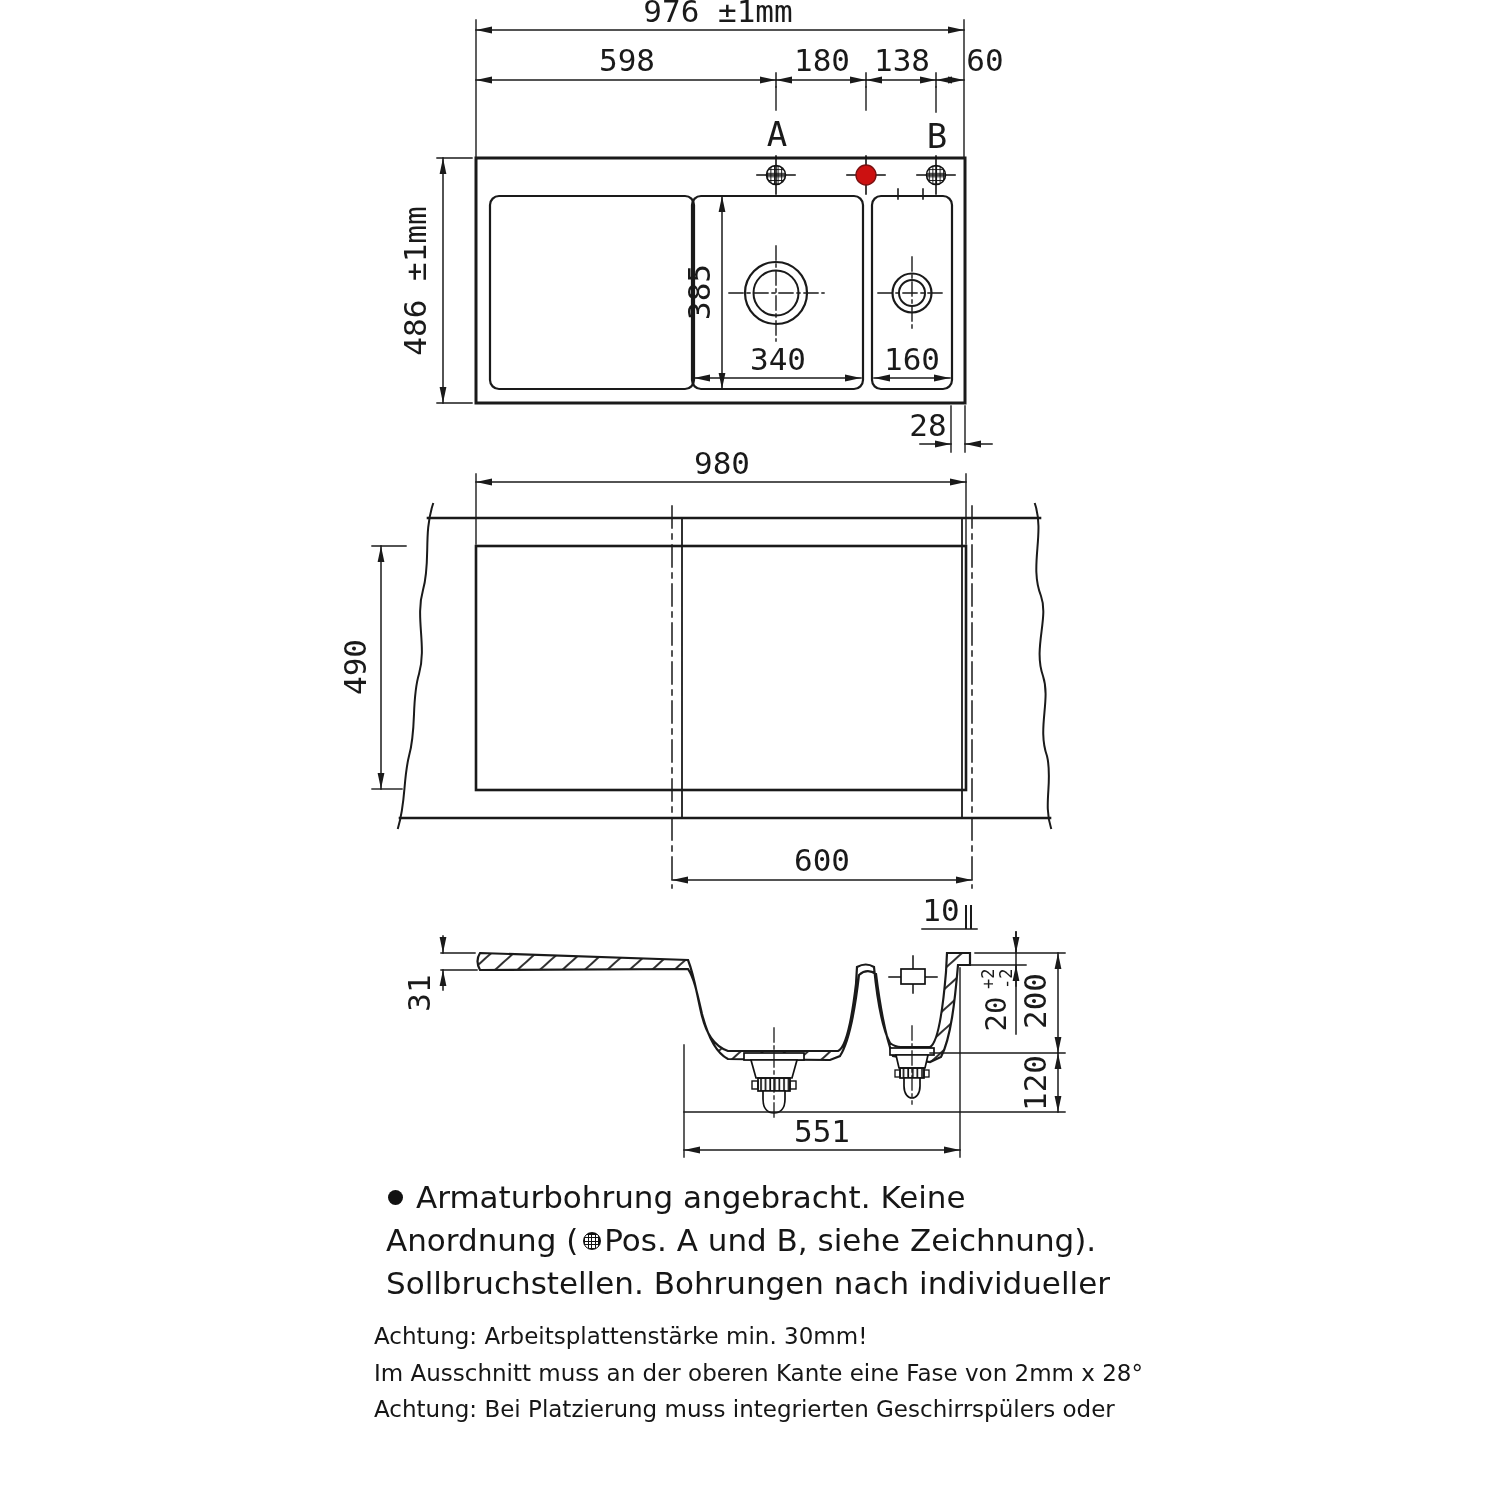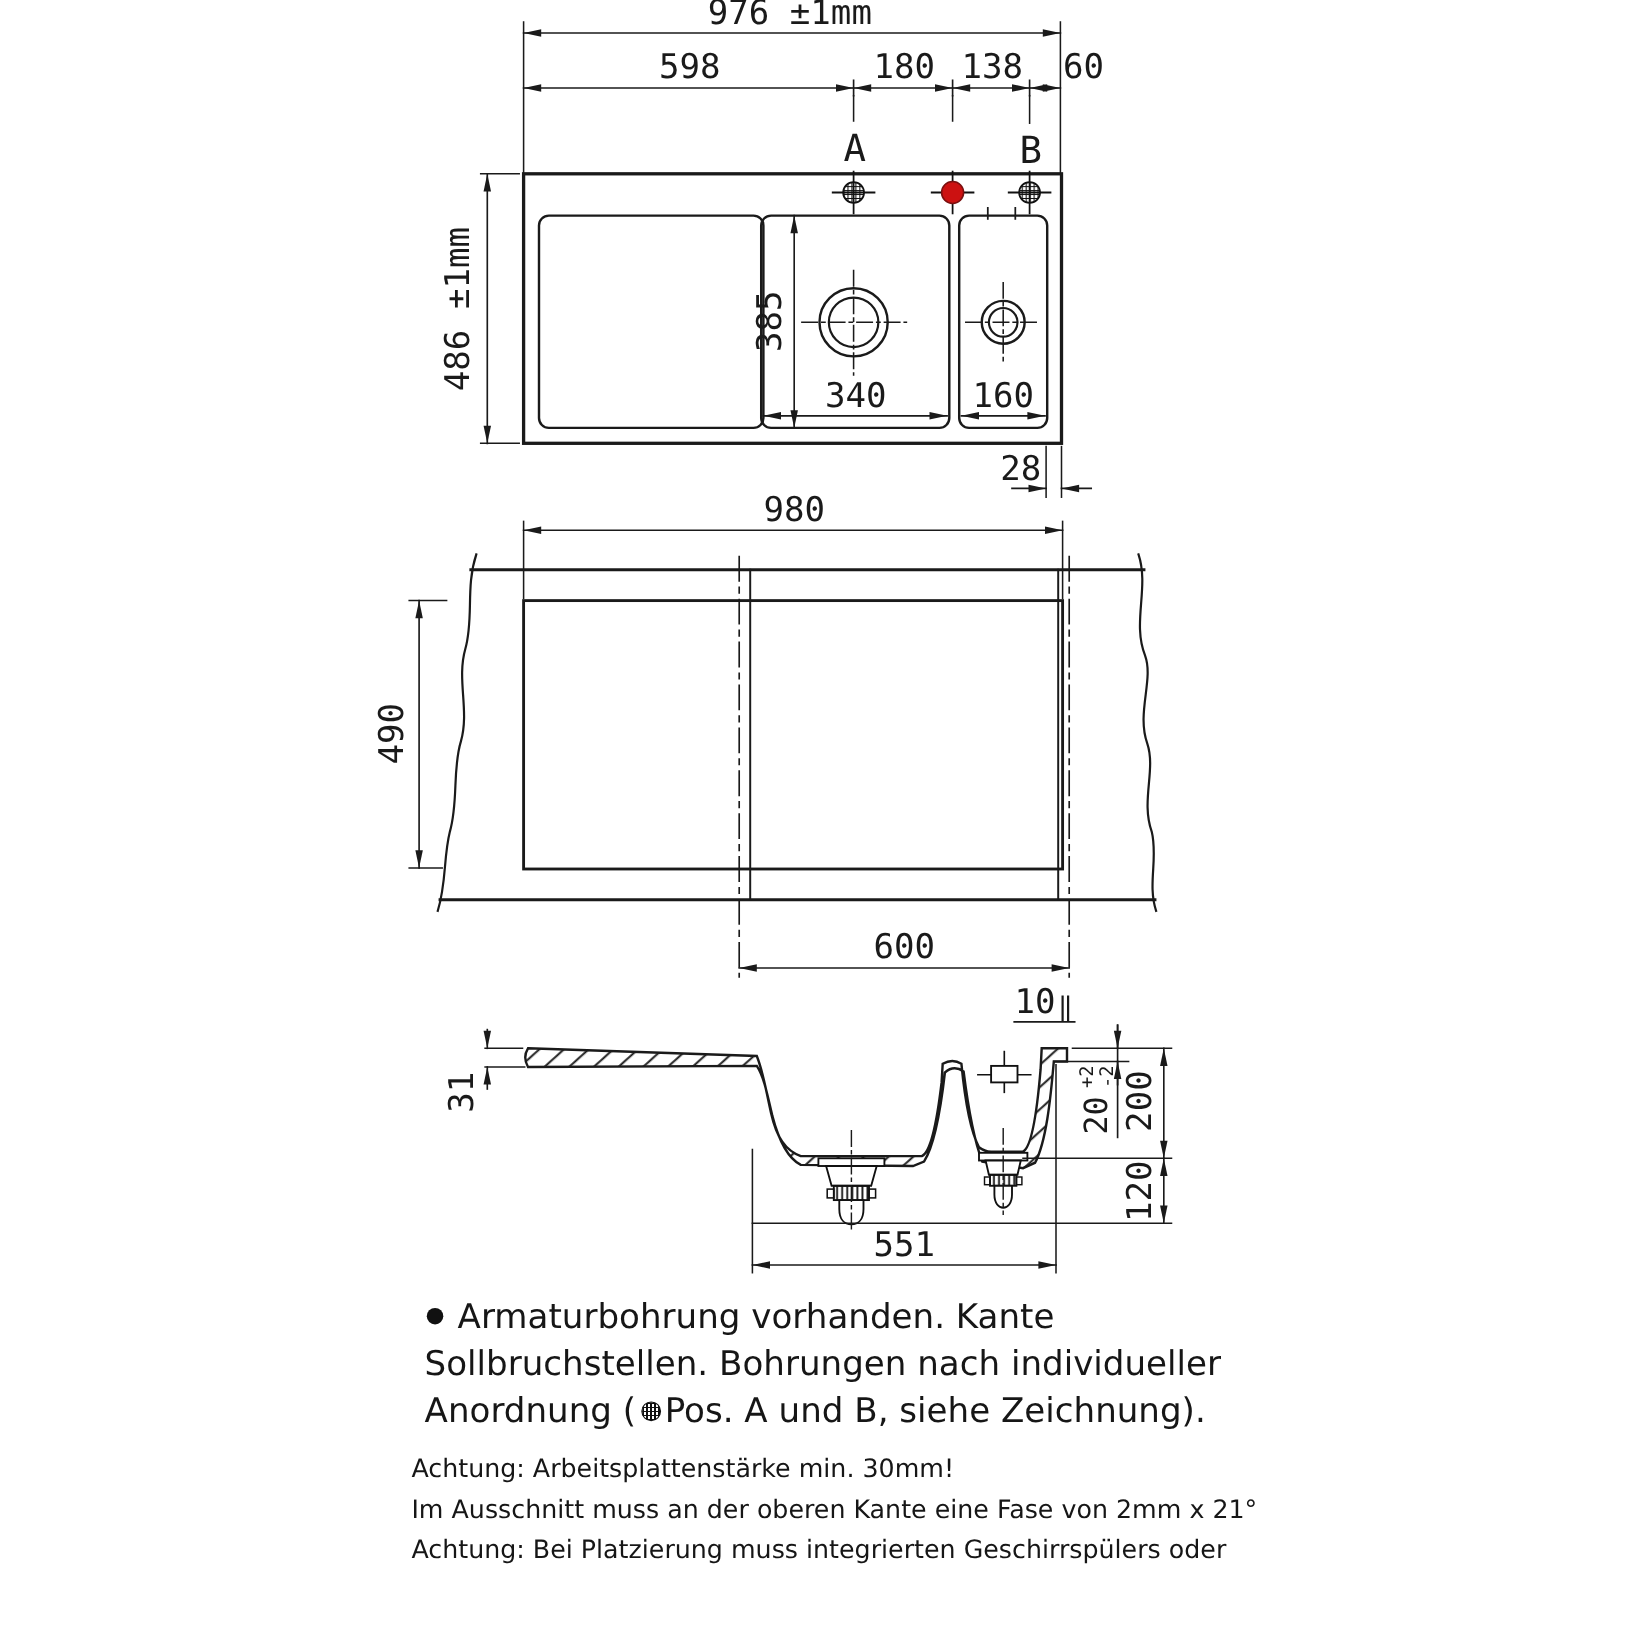--- a/index.html
+++ b/index.html
@@ -259,26 +259,26 @@
       <line x1="684" y1="1045" x2="684" y2="1157" stroke="#1a1a1a" stroke-width="1.4"></line>
       <line x1="960" y1="968" x2="960" y2="1157" stroke="#1a1a1a" stroke-width="1.4"></line>
       <line x1="684" y1="1150" x2="960" y2="1150" stroke="#1a1a1a" stroke-width="1.5" marker-start="url(#as)" marker-end="url(#ae)"></line>
       <text x="822" y="1142" font-size="31" text-anchor="middle">551</text>
     </g>
   </g>
 </svg>
 
 
 <div class="note-block">
-  <div class="note-line1"><span class="bullet-dot"></span><span>Armaturbohrung vorhanden. Kante</span></div>
+  <div class="note-line1"><span class="bullet-dot"></span><span>Armaturbohrung angebracht. Keine</span></div>
+  <div><span>Anordnung (</span><span class="hatch-circle"></span><span>Pos. A und B, siehe Zeichnung).</span></div>
   <div><span>Sollbruchstellen. Bohrungen nach individueller</span></div>
-  <div><span>Anordnung (</span><span class="hatch-circle"></span><span>Pos. A und B, siehe Zeichnung).</span></div>
 </div>
 
 <div class="warn-block">
   <div>Achtung: Arbeitsplattenstärke min. 30mm!</div>
-  <div>Im Ausschnitt muss an der oberen Kante eine Fase von 2mm x 21°</div>
+  <div>Im Ausschnitt muss an der oberen Kante eine Fase von 2mm x 28°</div>
   <div>Achtung: Bei Platzierung muss integrierten Geschirrspülers oder</div>
 
 </div>
 
 
 
 
 </body></html>

